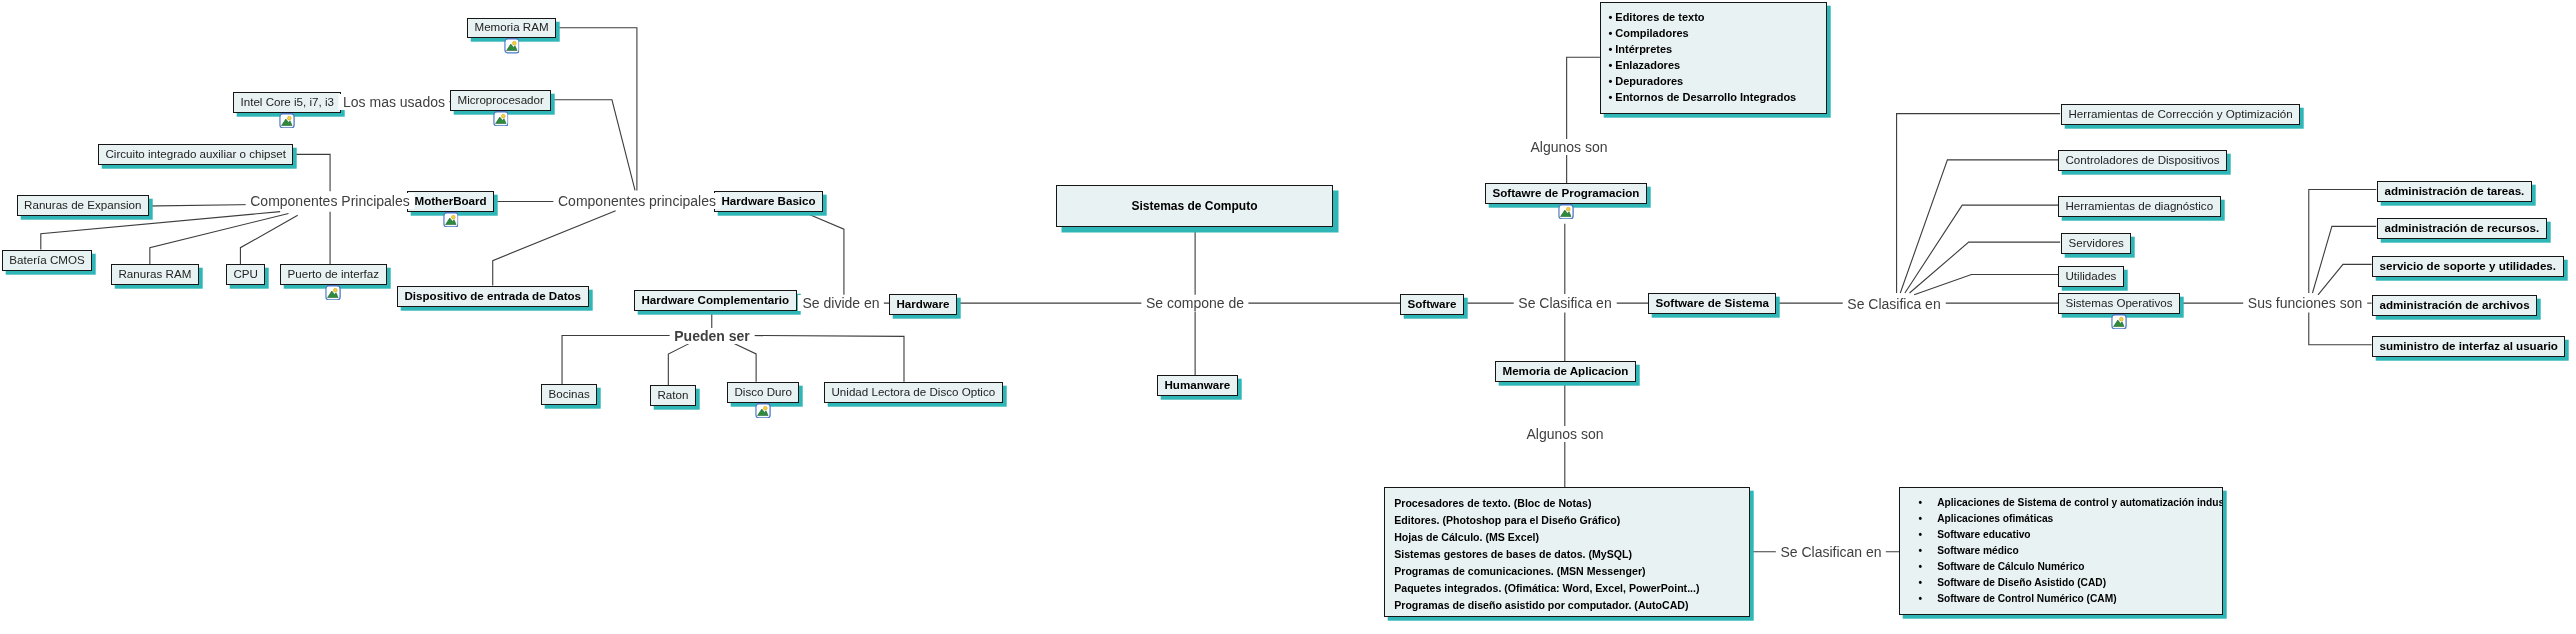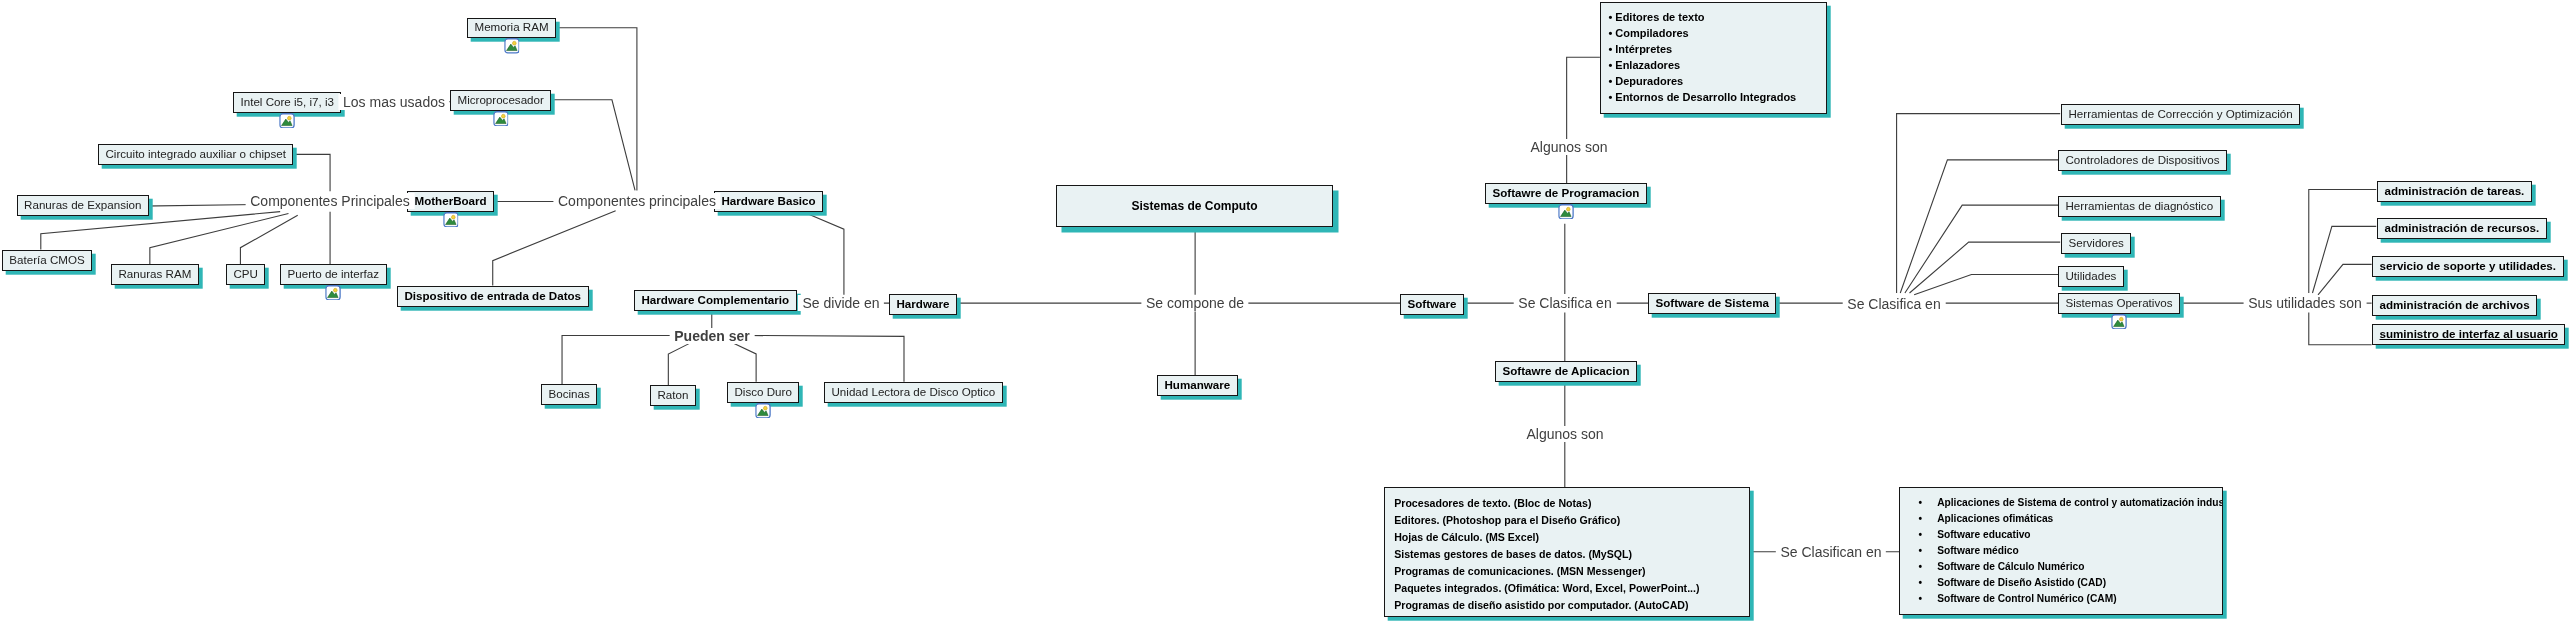--- a/index.html
+++ b/index.html
@@ -123,48 +123,48 @@
       <span>Sistemas de Computo</span>
     </div>
     <div class="node bold" style="left: 1157px; top: 375px;"><span>Humanware</span></div>
     <div class="node bold" style="left: 1400px; top: 294px;"><span>Software</span></div>
     <div class="node bold" style="left: 1485px; top: 183px;"><span>Softawre de Programacion</span><div class="res-icon"><svg viewBox="0 0 17 17" width="15.7" height="15.7">
           <rect x="0.8" y="0.8" width="15.4" height="15.4" rx="3.2" fill="#ffffff" stroke="#4d79c7" stroke-width="1.4"></rect>
           <circle cx="11" cy="5.6" r="2" fill="#f5d33f" stroke="#caa21f" stroke-width="0.6"></circle>
           <path d="M2.6 13.6 L7.2 6.6 L10.2 10.2 L11.8 8.4 L14 13.6 Z" fill="#2e8b3d" stroke="#1c5c28" stroke-width="0.6"></path>
         </svg></div></div>
     <div class="node bold" style="left: 1648px; top: 293px;"><span>Software de Sistema</span></div>
-    <div class="node bold" style="left: 1495px; top: 361px;"><span>Softawre de Aplicacion</span></div>
+    <div class="node bold" style="left: 1495px; top: 361px;"><span>Memoria de Aplicacion</span></div>
     <div class="node" style="left: 2061px; top: 104px;"><span>Herramientas de Corrección y Optimización</span></div>
     <div class="node" style="left: 2058px; top: 150px;"><span>Controladores de Dispositivos</span></div>
     <div class="node" style="left: 2058px; top: 196px;"><span>Herramientas de diagnóstico</span></div>
     <div class="node" style="left: 2061px; top: 233px;"><span>Servidores</span></div>
     <div class="node" style="left: 2058px; top: 266px;"><span>Utilidades</span></div>
     <div class="node" style="left: 2058px; top: 293px;"><span>Sistemas Operativos</span><div class="res-icon"><svg viewBox="0 0 17 17" width="15.7" height="15.7">
           <rect x="0.8" y="0.8" width="15.4" height="15.4" rx="3.2" fill="#ffffff" stroke="#4d79c7" stroke-width="1.4"></rect>
           <circle cx="11" cy="5.6" r="2" fill="#f5d33f" stroke="#caa21f" stroke-width="0.6"></circle>
           <path d="M2.6 13.6 L7.2 6.6 L10.2 10.2 L11.8 8.4 L14 13.6 Z" fill="#2e8b3d" stroke="#1c5c28" stroke-width="0.6"></path>
         </svg></div></div>
     <div class="node bold" style="left: 2377px; top: 181px;"><span>administración de tareas.</span></div>
     <div class="node bold" style="left: 2377px; top: 218px;"><span>administración de recursos.</span></div>
     <div class="node bold" style="left: 2372px; top: 256px;"><span>servicio de soporte y utilidades.</span></div>
     <div class="node bold" style="left: 2372px; top: 295px;"><span>administración de archivos</span></div>
-    <div class="node bold" style="left: 2372px; top: 324px; text-decoration: underline;"><span>suministro de interfaz al usuario</span></div>
+    <div class="node bold" style="left: 2372px; top: 336px;"><span>suministro de interfaz al usuario</span></div>
     <span class="edge-label" style="left: 394px; top: 102px;">Los mas usados</span>
     <span class="edge-label" style="left: 330px; top: 201px;">Componentes Principales</span>
     <span class="edge-label" style="left: 637px; top: 201px;">Componentes principales</span>
     <span class="edge-label" style="left: 841px; top: 303px;">Se divide en</span>
     <span class="edge-label" style="left: 712px; top: 336px; font-weight: bold;">Pueden ser</span>
     <span class="edge-label" style="left: 1195px; top: 303px;">Se compone de</span>
     <span class="edge-label" style="left: 1569px; top: 147px;">Algunos son</span>
     <span class="edge-label" style="left: 1565px; top: 303px;">Se Clasifica en</span>
     <span class="edge-label" style="left: 1565px; top: 434px;">Algunos son</span>
     <span class="edge-label" style="left: 1831px; top: 552px;">Se Clasifican en</span>
     <span class="edge-label" style="left: 1894px; top: 304px;">Se Clasifica en</span>
-    <span class="edge-label" style="left: 2305px; top: 303px;">Sus utilidades son</span>
+    <span class="edge-label" style="left: 2305px; top: 303px;">Sus funciones son</span>
     <div class="node listbox bullets-tight" style="left: 1600px; top: 1.8px; width: 227px; height: 112px;">
       <ul>
         <li>Editores de texto</li>
         <li>Compiladores</li>
         <li>Intérpretes</li>
         <li>Enlazadores</li>
         <li>Depuradores</li>
         <li>Entornos de Desarrollo Integrados</li>
       </ul>
     </div>

